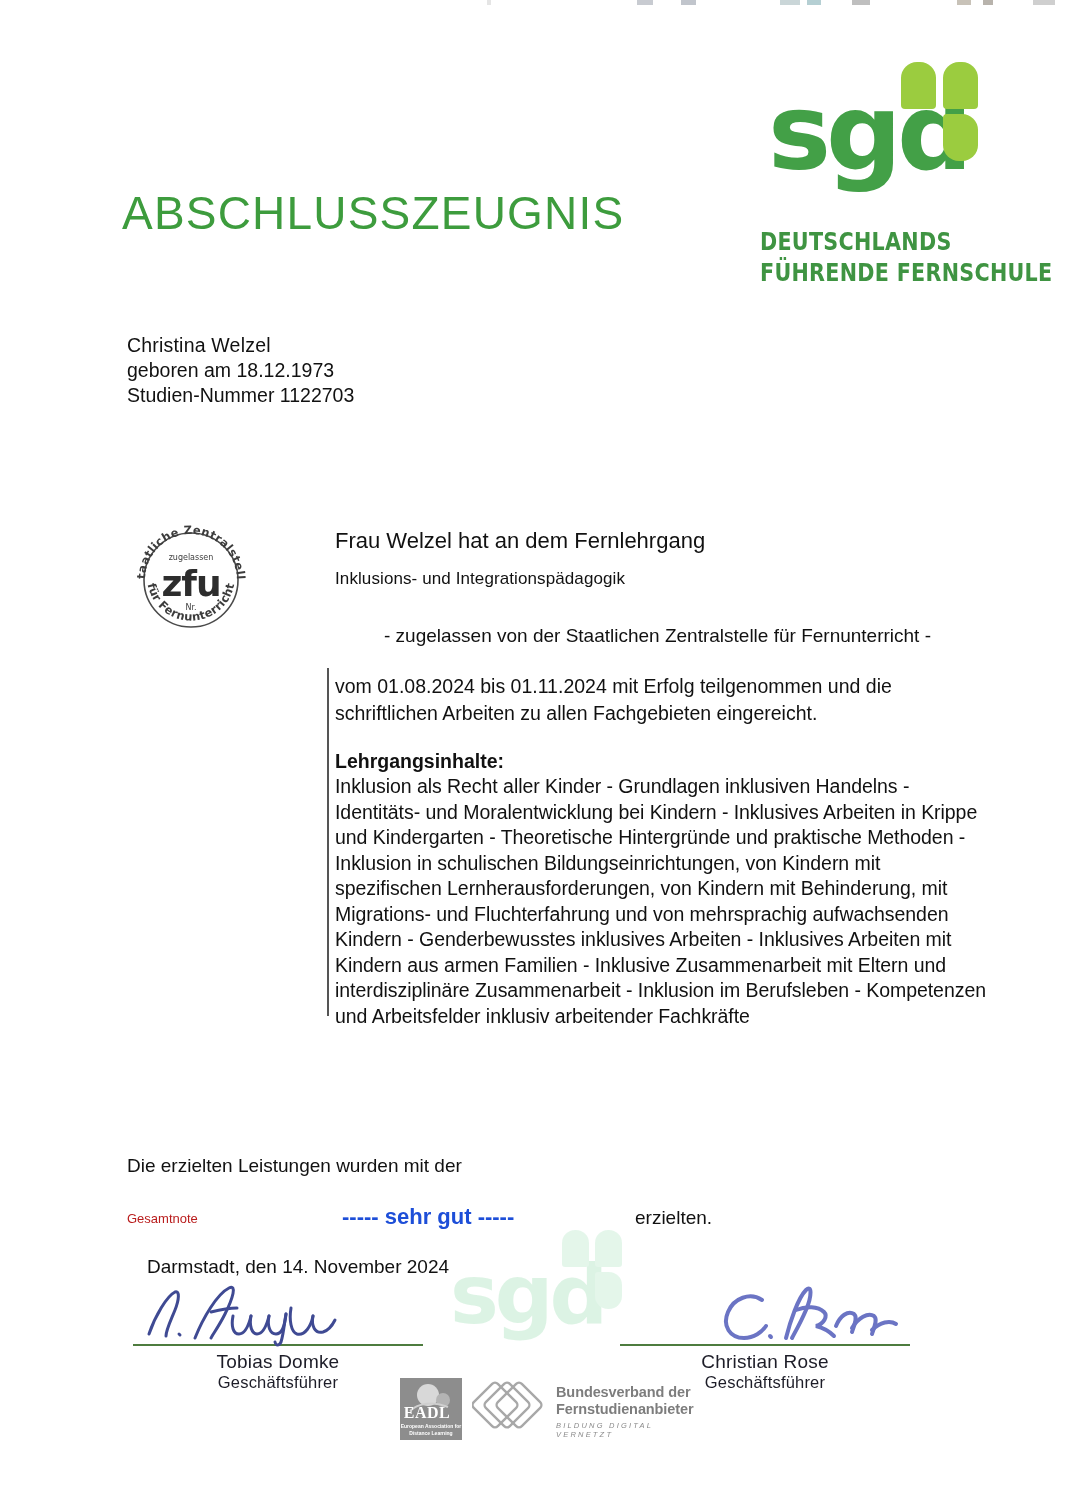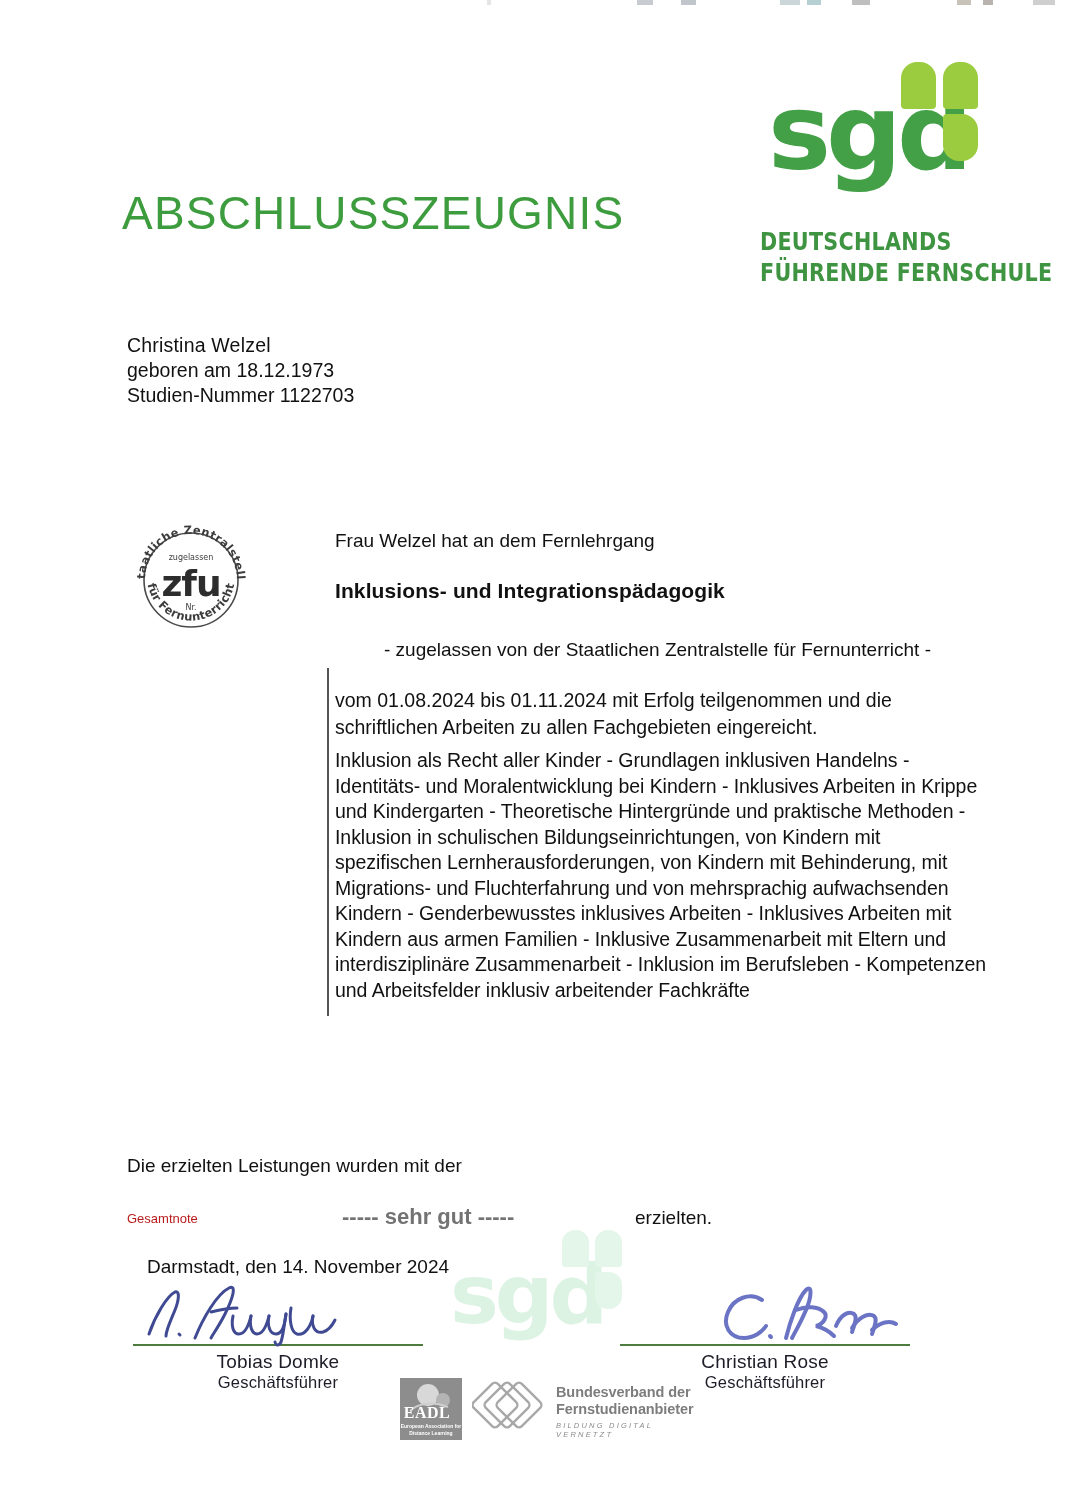--- a/index.html
+++ b/index.html
@@ -57,36 +57,36 @@
   
   .recipient { position: absolute; left: 127px; top: 333px; font-size: 19.5px; line-height: 25px; color: #111; }
   .recipient .nm { font-weight: 400; letter-spacing: .2px; }
 
   
   .seal { position: absolute; left: 131px; top: 520px; width: 120px; height: 120px; }
   .seal svg { width: 120px; height: 120px; display: block; }
 
   
   .body-block { position: absolute; left: 335px; top: 528px; width: 645px; color: #111; }
-  .ln-intro { font-size: 19px; line-height: 26px; }
-  .ln-course { font-size: 21px; font-weight: 700; margin-top: 25px; letter-spacing: .1px; }
+  .ln-intro { font-size: 22px; line-height: 26px; }
+  .ln-course { font-size: 17px; font-weight: 400; margin-top: 15px; letter-spacing: .1px; }
   .ln-approval { font-size: 19px; margin-top: 36px; text-align: center; }
   .ln-period { font-size: 19.5px; line-height: 27px; margin-top: 26px; }
 
   .vrule { position: absolute; left: 327px; top: 668px; width: 2px; height: 348px; background: #555; }
 
   .contents { position: absolute; left: 335px; top: 748px; width: 652px; color: #111; }
   .contents h3 { font-size: 19.5px; font-weight: 700; line-height: 26px; }
   .contents p { font-size: 19.5px; line-height: 25.5px; letter-spacing: -.05px; }
 
   
   .result-intro { position: absolute; left: 127px; top: 1155px; font-size: 19px; color: #111; }
   .grade-row { position: absolute; left: 127px; top: 1207px; width: 620px; height: 26px; }
   .grade-label { position: absolute; left: 0; top: 4px; font-size: 13px; color: #b91c1c; }
-  .grade-value { position: absolute; left: 215px; top: -3px; font-size: 22px; font-weight: 700; color: #737373; white-space: nowrap; }
+  .grade-value { position: absolute; left: 215px; top: -3px; font-size: 22px; font-weight: 700; color: #1d4ed8; white-space: nowrap; }
   .grade-after { position: absolute; left: 508px; top: 0; font-size: 19px; color: #111; }
   .place-date { position: absolute; left: 127px; top: 1256px; font-size: 19px; color: #111; margin-left: 20px; }
 
   
   .watermark { position: absolute; left: 450px; top: 1228px; width: 190px; height: 120px; opacity: .30; }
   .wm-sgd {
     position: absolute; left: 0; top: 26px;
     font-size: 82px; font-weight: 700; line-height: 1;
     color: #8fd9a8; letter-spacing: -4px;
     font-family: "DejaVu Sans", sans-serif;
@@ -184,20 +184,21 @@
 <div class="body-block">
   <div class="ln-intro">Frau Welzel hat an dem Fernlehrgang</div>
   <div class="ln-course">Inklusions- und Integrationspädagogik</div>
   <div class="ln-approval">- zugelassen von der Staatlichen Zentralstelle für Fernunterricht -</div>
   <div class="ln-period">vom 01.08.2024 bis 01.11.2024 mit Erfolg teilgenommen und die schriftlichen Arbeiten zu allen Fachgebieten eingereicht.</div>
 </div>
 
 <div class="vrule"></div>
 
 <div class="contents">
+  <h3>Lehrgangsinhalte:</h3>
   <p>Inklusion als Recht aller Kinder - Grundlagen inklusiven Handelns - Identitäts- und Moralentwicklung bei Kindern - Inklusives Arbeiten in Krippe und Kindergarten - Theoretische Hintergründe und praktische Methoden - Inklusion in schulischen Bildungseinrichtungen, von Kindern mit spezifischen Lernherausforderungen, von Kindern mit Behinderung, mit Migrations- und Fluchterfahrung und von mehrsprachig aufwachsenden Kindern - Genderbewusstes inklusives Arbeiten - Inklusives Arbeiten mit Kindern aus armen Familien - Inklusive Zusammenarbeit mit Eltern und interdisziplinäre Zusammenarbeit - Inklusion im Berufsleben - Kompetenzen und Arbeitsfelder inklusiv arbeitender Fachkräfte</p>
 </div>
 
 <div class="result-intro">Die erzielten Leistungen wurden mit der</div>
 <div class="grade-row">
   <span class="grade-label">Gesamtnote</span>
   <span class="grade-value">----- sehr gut -----</span>
   <span class="grade-after">erzielten.</span>
 </div>
 <div class="place-date">Darmstadt, den 14. November 2024</div>

